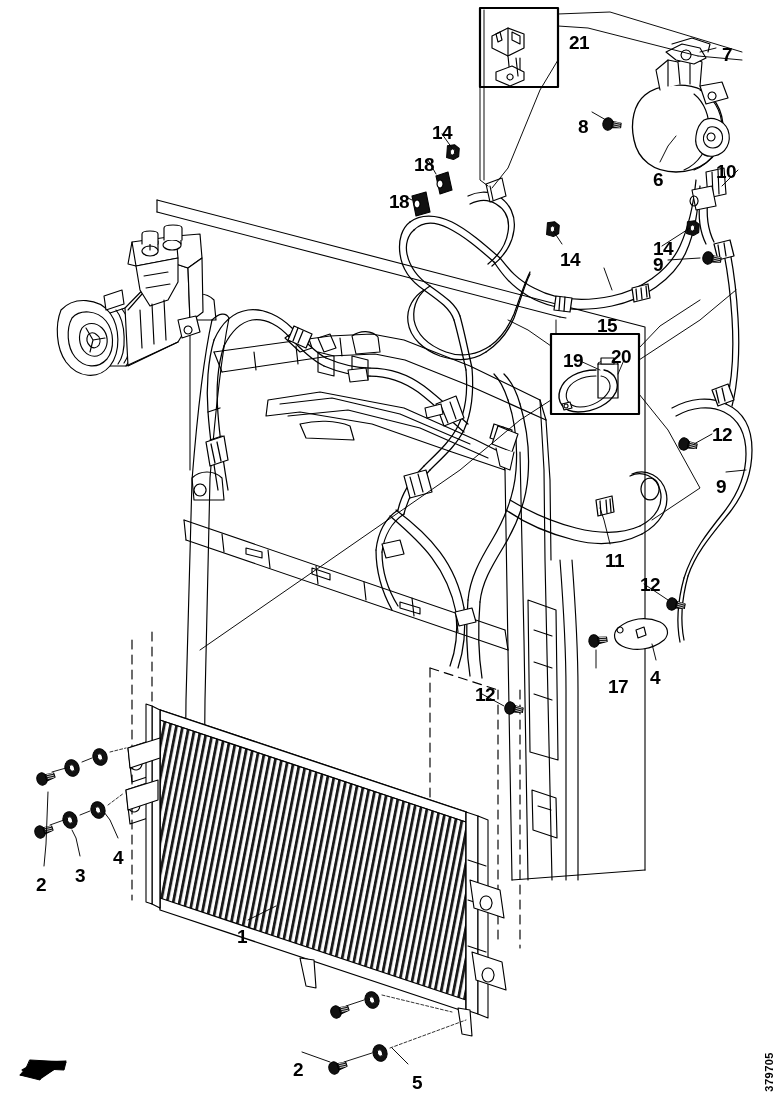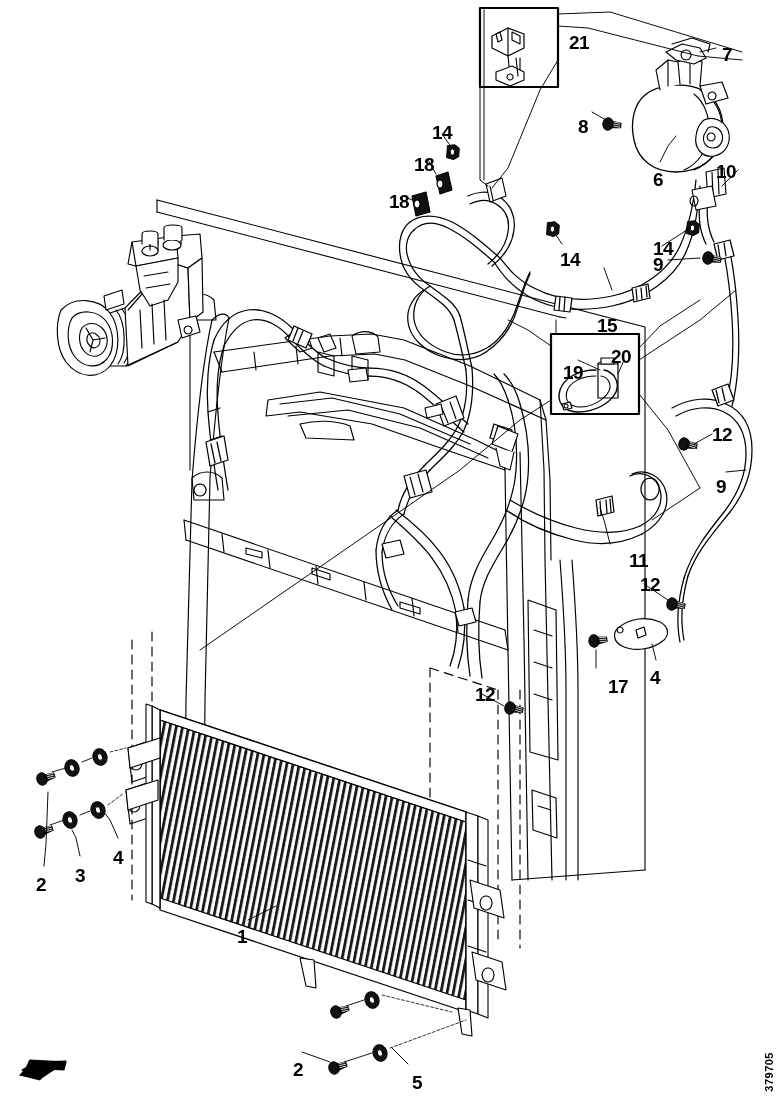--- a/index.html
+++ b/index.html
@@ -558,32 +558,32 @@
   <div class="callout" style="left:36px;  top:875px;">2</div>
   <div class="callout" style="left:75px;  top:866px;">3</div>
   <div class="callout" style="left:113px; top:848px;">4</div>
   <div class="callout" style="left:293px; top:1060px;">2</div>
   <div class="callout" style="left:412px; top:1073px;">5</div>
   <div class="callout" style="left:653px; top:170px;">6</div>
   <div class="callout" style="left:722px; top:45px;">7</div>
   <div class="callout" style="left:578px; top:117px;">8</div>
   <div class="callout" style="left:716px; top:477px;">9</div>
   <div class="callout" style="left:716px; top:162px;text-align:right;">10</div>
-  <div class="callout" style="left:605px; top:551px;margin-left:24px;">11</div>
+  <div class="callout" style="left:605px; top:551px;">11</div>
   <div class="callout" style="left:712px; top:425px;">12</div>
   <div class="callout" style="left:640px; top:575px;">12</div>
   <div class="callout" style="left:475px; top:685px;">12</div>
   <div class="callout" style="left:653px; top:255px;">9</div>
   <div class="callout" style="left:432px; top:123px;">14</div>
   <div class="callout" style="left:560px; top:250px;">14</div>
   <div class="callout" style="left:653px; top:239px;">14</div>
   <div class="callout" style="left:597px; top:276px;margin-top:40px;">15</div>
   <div class="callout" style="left:650px; top:668px;">4</div>
   <div class="callout" style="left:608px; top:677px;">17</div>
   <div class="callout" style="left:414px; top:155px;">18</div>
   <div class="callout" style="left:389px; top:192px;">18</div>
-  <div class="callout" style="left:563px; top:363px;">19</div>
+  <div class="callout" style="left:563px; top:351px;">19</div>
   <div class="callout" style="left:611px; top:347px;">20</div>
   <div class="callout" style="left:569px; top:33px;">21</div>
 
   <div id="drawing-number">379705</div>
 
 </div>
 
 </body></html>

